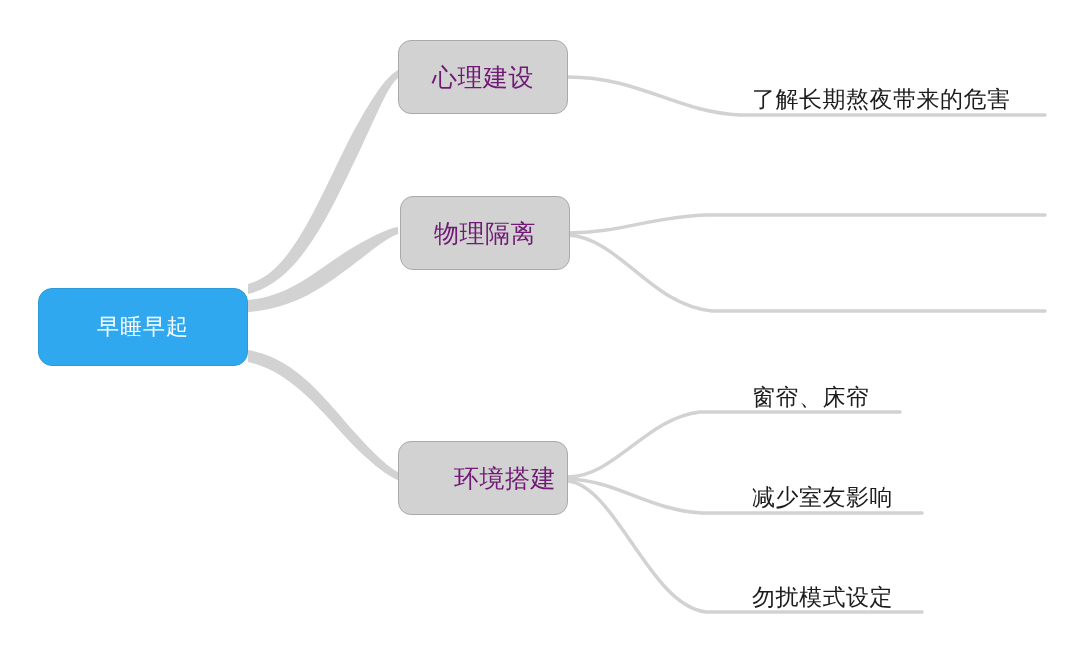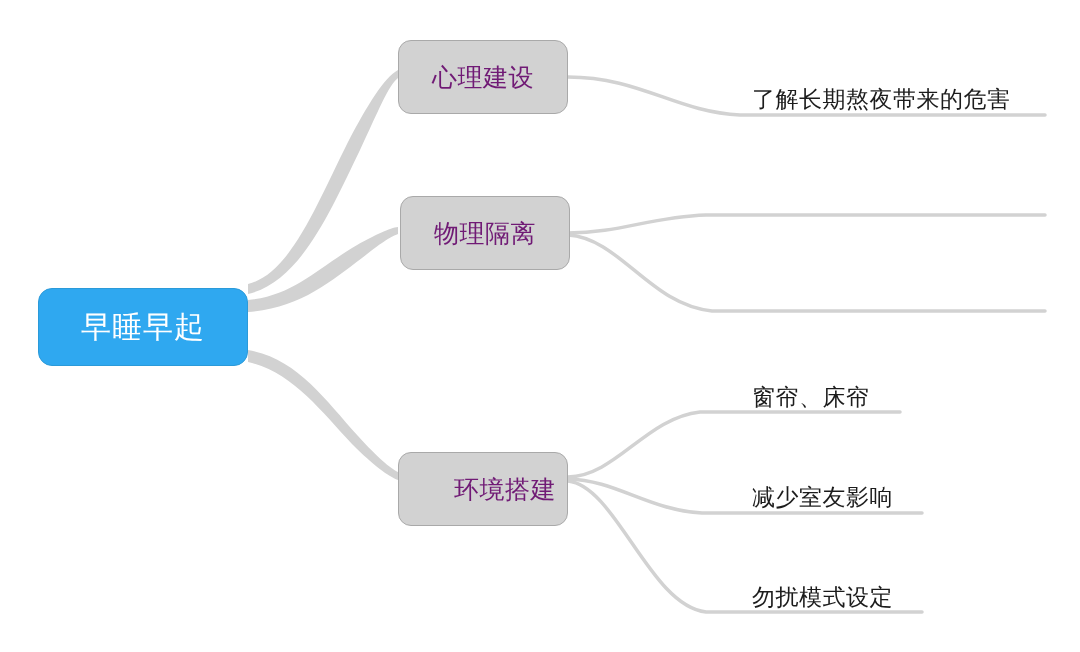--- a/index.html
+++ b/index.html
@@ -36,36 +36,36 @@
   }
   .node-root {
     left: 38px;
     top: 288px;
     width: 210px;
     height: 78px;
     background: #2fa8f0;
     border: 1px solid #2b9ad9;
     border-radius: 14px;
     color: #ffffff;
-    font-size: 30px;
+    font-size: 22px;
     letter-spacing: 1px;
   }
   .node-branch {
     width: 170px;
     height: 74px;
     background: #d2d2d2;
     border: 1px solid #a9a9a9;
     border-radius: 13px;
     color: #701a75;
     font-size: 25px;
     letter-spacing: 0.5px;
   }
   .branch-1 { left: 398px; top: 40px; }
   .branch-2 { left: 376px; top: 196px; margin-left: 24px; }
-  .branch-3 { left: 398px; top: 452px; padding-left: 44px; }
+  .branch-3 { left: 398px; top: 441px; padding-left: 44px; }
   .leaf {
     position: absolute;
     color: #1c1c1c;
     font-size: 23px;
     letter-spacing: 0.5px;
     white-space: nowrap;
     margin-top: 24px;
   }
   .leaf-1 { left: 752px; top: 60px; }
   .leaf-2 { left: 752px; top: 163px; }

